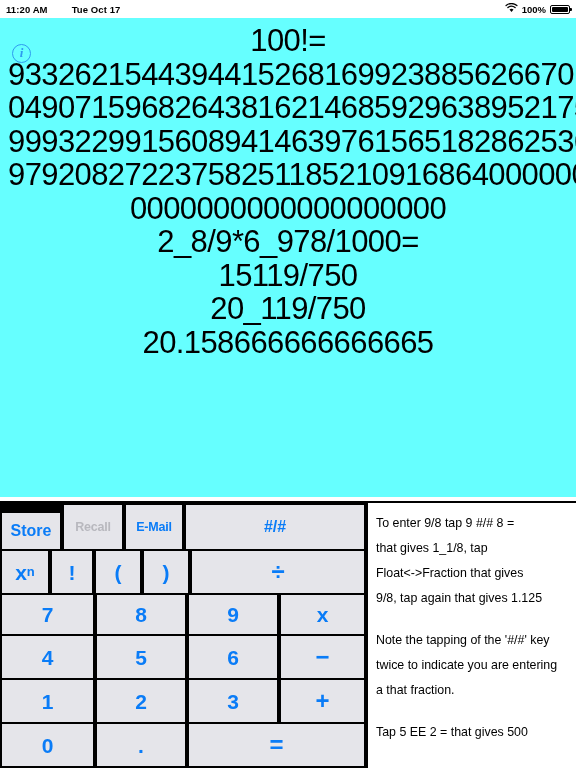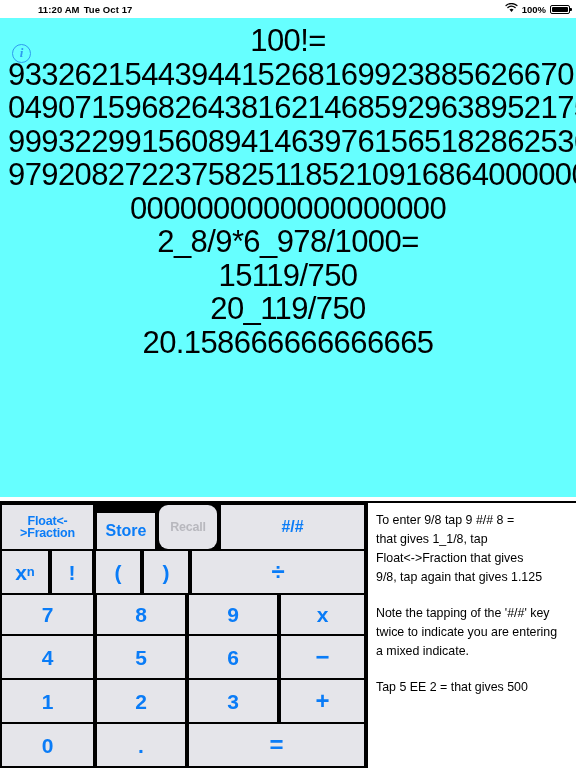--- a/index.html
+++ b/index.html
@@ -31,24 +31,23 @@
     display: flex;
     align-items: center;
     font-size: 9.5px;
     color: #000000;
     padding: 0 6px;
     box-sizing: border-box;
   }
   .sb-left {
     display: flex;
     align-items: flex-end;
-    gap: 4px;
+    gap: 24px;
     font-weight: 600;
     letter-spacing: 0.1px;
-    margin-left: 32px;
   }
   .sb-right {
     margin-left: auto;
     display: flex;
     align-items: center;
     gap: 4px;
     font-weight: 600;
   }
   .wifi-icon { display: block; }
   .battery {
@@ -151,21 +150,21 @@
   .key:last-child { margin-right: 2px; }
   .key.small { font-size: 12.5px; letter-spacing: -0.2px; }
   .key.medium { font-size: 16px; }
   .key.disabled { color: #b8b8be; }
   .key.big { font-size: 24px; }
   .key sup { font-size: 0.62em; font-weight: 700; vertical-align: super; line-height: 0; }
 
   
   .w-float { flex: 0 0 91px; }
   .w-store { flex: 0 0 58px; margin-top: 8px; }
-  .w-recall { flex: 0 0 58px; border-radius: 9px; }
+  .w-recall { flex: 0 0 58px; }
   .w-email { flex: 0 0 56px; }
   .w-hash  { flex: 1 1 auto; }
 
   
   .w-clear { flex: 0 0 91px; }
   .w-xn    { flex: 0 0 46px; }
   .w-bang  { flex: 0 0 40px; }
   .w-par   { flex: 0 0 44px; }
   .w-op2   { flex: 1 1 auto; }
 
@@ -180,21 +179,21 @@
     left: 366px; top: 501px;
     width: 210px;
     height: 267px;
     background: #ffffff;
     border-left: 2px solid #000000;
     border-top: 2px solid #000000;
     box-sizing: border-box;
     padding: 8px 6px 0 8px;
     overflow: hidden;
     font-size: 12.4px;
-    line-height: 19px;
+    line-height: 25px;
     color: #000000;
     font-family: "Liberation Sans", sans-serif;
   }
   .help p { margin: 0 0 17px 0; white-space: pre-line; }
   .help p:last-child { margin-bottom: 0; }
 </style>
 </head>
 <body>
 
 <div id="app">
@@ -219,23 +218,23 @@
     </div>
   </div>
 
   <div class="display">
     <div class="info-btn">i</div>
     <div class="tape" id="tape"><span class="line">100!=</span><span class="line">9332621544394415268169923885626670</span><span class="line">0490715968264381621468592963895217599</span><span class="line">99932299156089414639761565182862536</span><span class="line">9792082722375825118521091686400000000</span><span class="line">0000000000000000000</span><span class="line">2_8/9*6_978/1000=</span><span class="line">15119/750</span><span class="line">20_119/750</span><span class="line">20.158666666666665</span></div>
   </div>
 
   <div class="keypad" id="keypad">
       <div class="krow r1">
-        <button class="key w-float small">Float&lt;-&gt;Fraction</button>
         <button class="key w-store medium">Store</button>
         <button class="key w-recall small disabled">Recall</button>
+        <button class="key w-email small">E-Mail</button>
         <button class="key w-hash medium">#/#</button>
       </div>
       <div class="krow">
         <button class="key w-xn">x<sup>n</sup></button>
         <button class="key w-bang">!</button>
         <button class="key w-par">(</button>
         <button class="key w-par">)</button>
         <button class="key w-op2 big">÷</button>
       </div>
       <div class="krow">
@@ -263,17 +262,17 @@
       </div>
     </div>
 
   <div class="help" id="help">
       <p>To enter 9/8 tap 9 #/# 8 =
 that gives 1_1/8, tap
 Float&lt;-&gt;Fraction that gives
 9/8, tap again that gives 1.125</p>
       <p>Note the tapping of the '#/#' key
 twice to indicate you are entering
-a mixed indicate.</p>
+a that fraction.</p>
       <p>Tap 5 EE 2 = that gives 500</p>
     </div>
 
 </div>
 
 </body></html>

